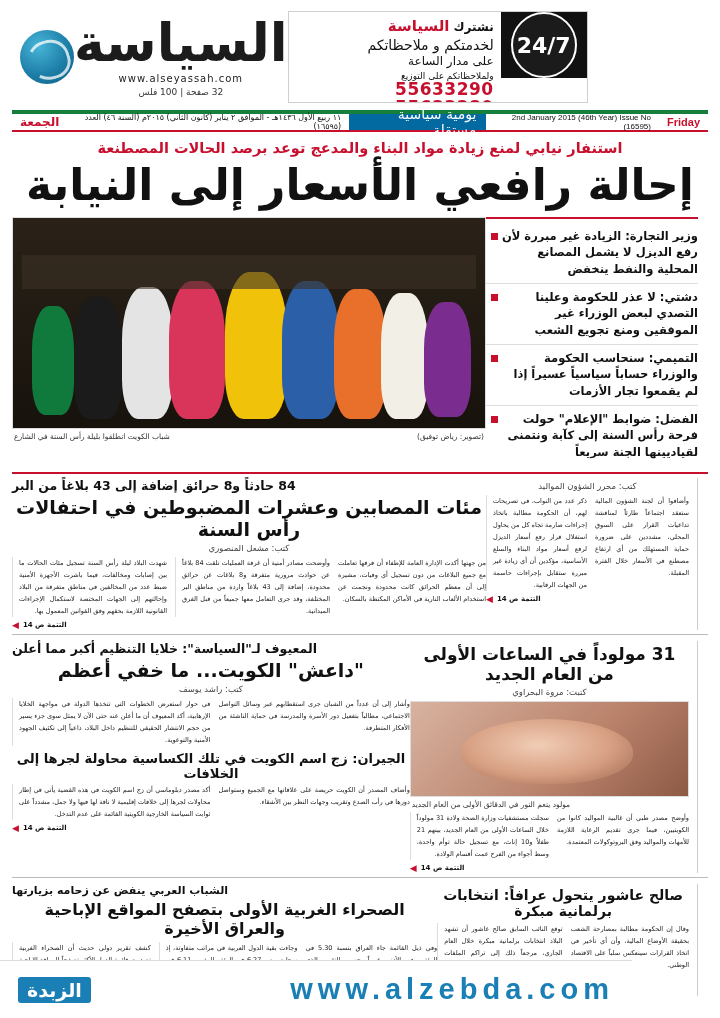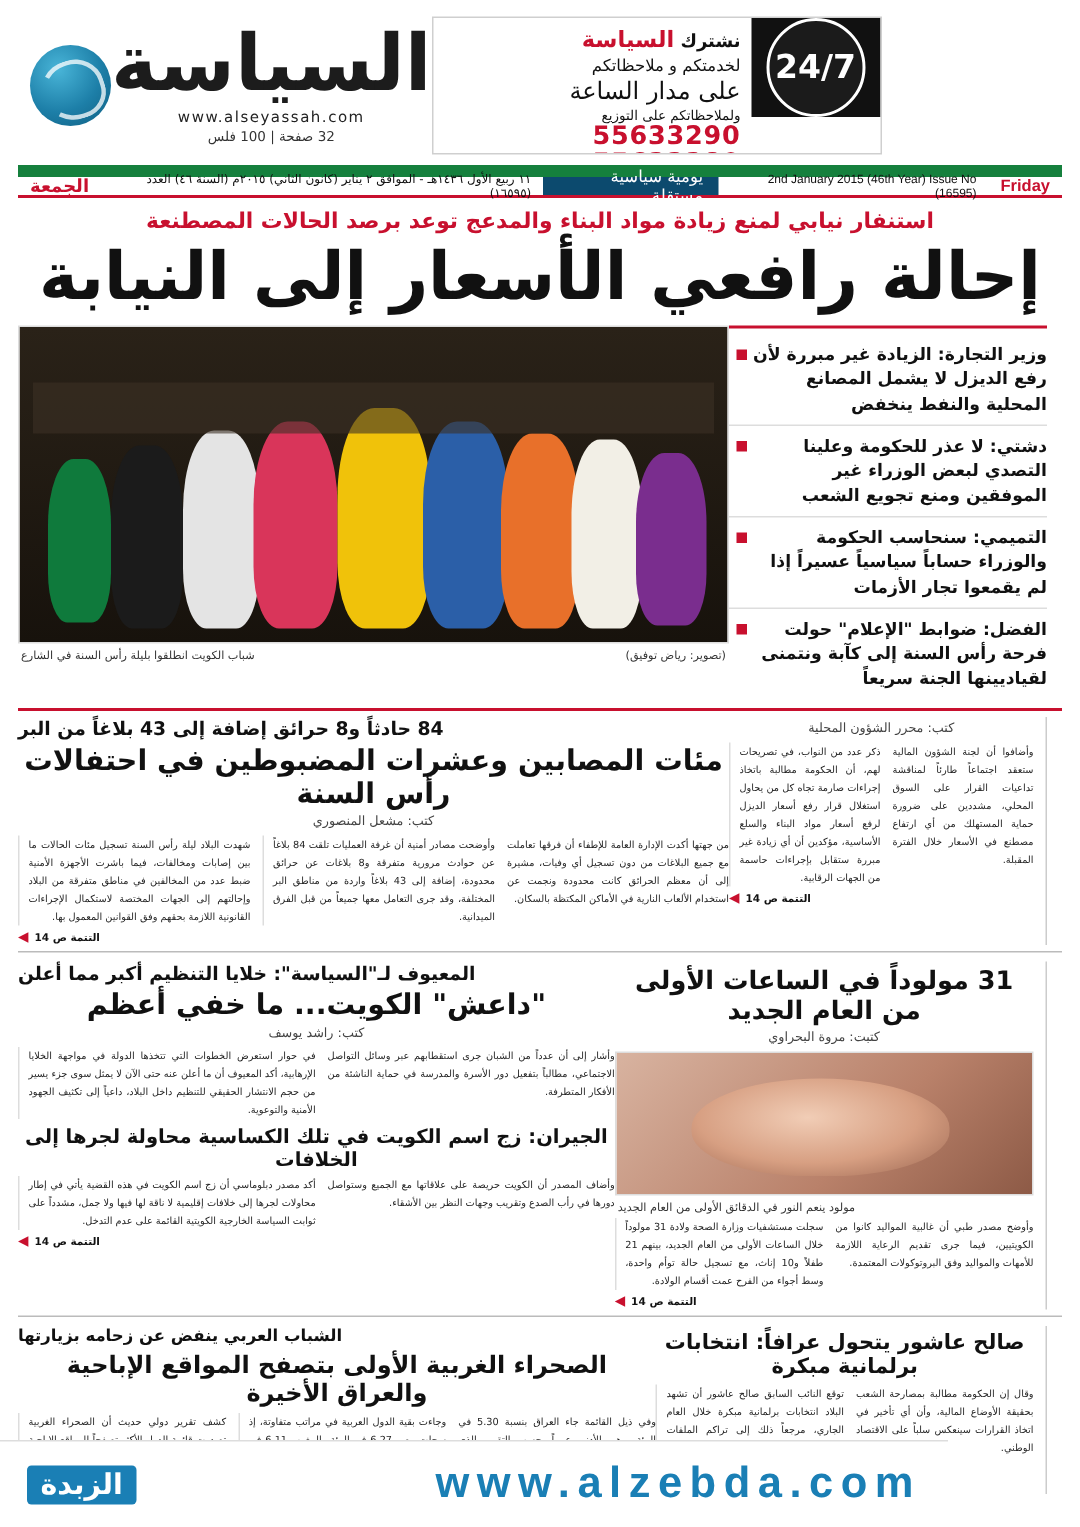--- a/index.html
+++ b/index.html
@@ -39,44 +39,44 @@
   .logo-col { display:flex; flex-direction:column; align-items:center; }
 
   .ad-box {
     flex:0 0 auto; margin-right:16px;
     width:300px; height:92px; border:1px solid #cfcfcf; background:#fff;
     display:flex; flex-direction:row-reverse; align-items:flex-start; overflow:hidden;
   }
   .ad-right { flex:1; padding:5px 7px 4px 4px; text-align:right; }
   .ad-l1 { font-size:12px; color:#111; font-weight:bold; }
   .ad-l1 b { color:#c8102e; font-size:15px; }
-  .ad-l2 { font-size:11px; color:#111; margin-top:2px; }
-  .ad-l3 { font-size:16px; color:#111; margin-top:1px; }
+  .ad-l2 { font-size:14px; color:#111; margin-top:2px; }
+  .ad-l3 { font-size:12px; color:#111; margin-top:1px; }
   .ad-l4 { font-size:9px; color:#111; margin-top:3px; }
   .ad-phone { color:#c8102e; font-weight:bold; font-size:17px; line-height:1.05; letter-spacing:.5px; }
   .ad-left {
     flex:0 0 86px; background:#111; color:#fff; display:flex; align-items:center; justify-content:center;
   }
   .ad-247 {
     width:66px;height:66px;border-radius:50%;background:#1b1b1b;border:2px solid #fff;
     display:flex;align-items:center;justify-content:center;font-size:22px;font-weight:bold;color:#fff;
   }
 
   
   .infobar {
     display:flex; flex-direction:row-reverse; align-items:stretch;
-    border-top:8px solid #15803d; border-bottom:2px solid #c8102e;
+    border-top:4px solid #15803d; border-bottom:2px solid #c8102e;
     margin:2px 12px 0 12px; height:22px; font-size:9px;
   }
   .ib-cell { display:flex;align-items:center; padding:0 8px; }
   .ib-day-ar { font-weight:bold; color:#c8102e; font-size:12px; }
   .ib-day-en { font-weight:bold; color:#c8102e; font-size:11px; font-family:"Liberation Sans",sans-serif; }
   .ib-date-en { color:#111; font-family:"Liberation Sans",sans-serif; font-size:8px; }
   .ib-date-ar { color:#111; font-size:8px; }
-  .ib-tag { background:#0c4a6e; color:#fff; padding:2px 10px; font-size:11px; display:flex;align-items:center;}
+  .ib-tag { background:#0369a1; color:#fff; padding:2px 10px; font-size:14px; display:flex;align-items:center;}
   .ib-spacer{flex:1;}
 
   
   .kicker {
     text-align:center; color:#c8102e; font-weight:bold; font-size:14.5px;
     margin:8px 12px 0 12px;
   }
   .headline {
     text-align:center; font-weight:bold; font-size:44px; color:#111;
     margin:4px 12px 6px 12px; line-height:1.15; letter-spacing:-1px;
@@ -268,21 +268,21 @@
         <div class="col sep">وأوضحت مصادر أمنية أن غرفة العمليات تلقت 84 بلاغاً عن حوادث مرورية متفرقة و8 بلاغات عن حرائق محدودة، إضافة إلى 43 بلاغاً واردة من مناطق البر المختلفة، وقد جرى التعامل معها جميعاً من قبل الفرق الميدانية.</div>
         <div class="col">من جهتها أكدت الإدارة العامة للإطفاء أن فرقها تعاملت مع جميع البلاغات من دون تسجيل أي وفيات، مشيرة إلى أن معظم الحرائق كانت محدودة ونجمت عن استخدام الألعاب النارية في الأماكن المكتظة بالسكان.</div>
       </div>
       <div class="cont">
         <span class="arrow">◀</span>
         <span>التتمة ص 14</span>
       </div>
     </div>
 
     <div class="r2-left">
-      <div class="byline">كتب: محرر الشؤون المحلية</div>
+      <div class="byline">كتب: محرر الشؤون المواليد</div>
       <div class="cols2">
         <div class="col sep">ذكر عدد من النواب، في تصريحات لهم، أن الحكومة مطالبة باتخاذ إجراءات صارمة تجاه كل من يحاول استغلال قرار رفع أسعار الديزل لرفع أسعار مواد البناء والسلع الأساسية، مؤكدين أن أي زيادة غير مبررة ستقابل بإجراءات حاسمة من الجهات الرقابية.</div>
         <div class="col">وأضافوا أن لجنة الشؤون المالية ستعقد اجتماعاً طارئاً لمناقشة تداعيات القرار على السوق المحلي، مشددين على ضرورة حماية المستهلك من أي ارتفاع مصطنع في الأسعار خلال الفترة المقبلة.</div>
       </div>
       <div class="cont">
         <span class="arrow">◀</span>
         <span>التتمة ص 14</span>
       </div>
     </div>
   </div>

